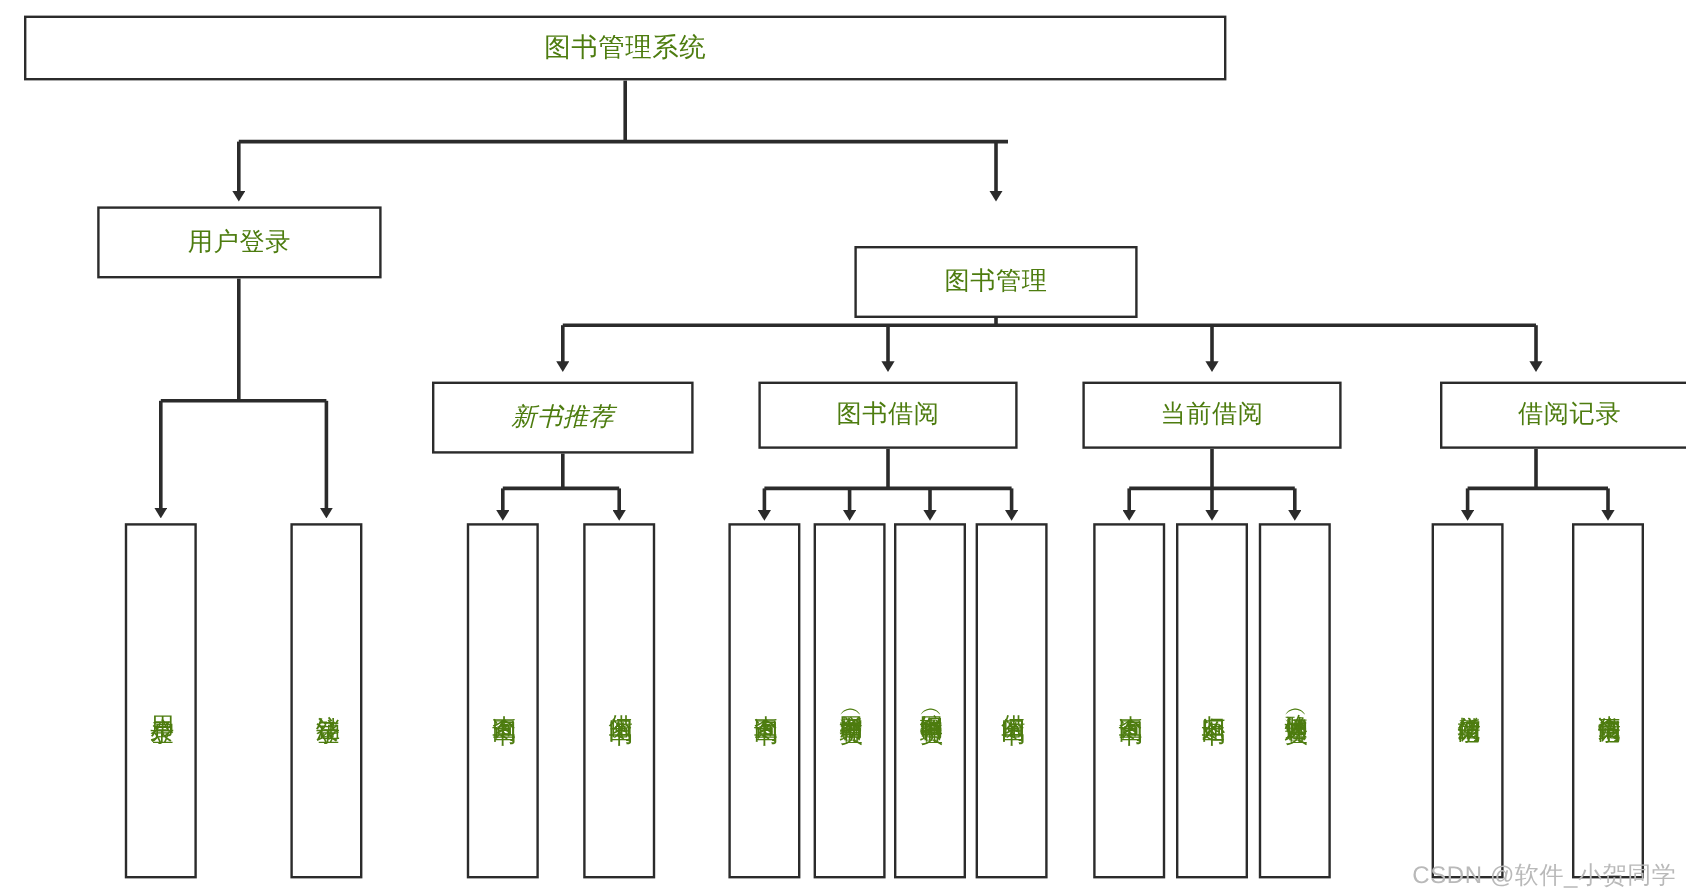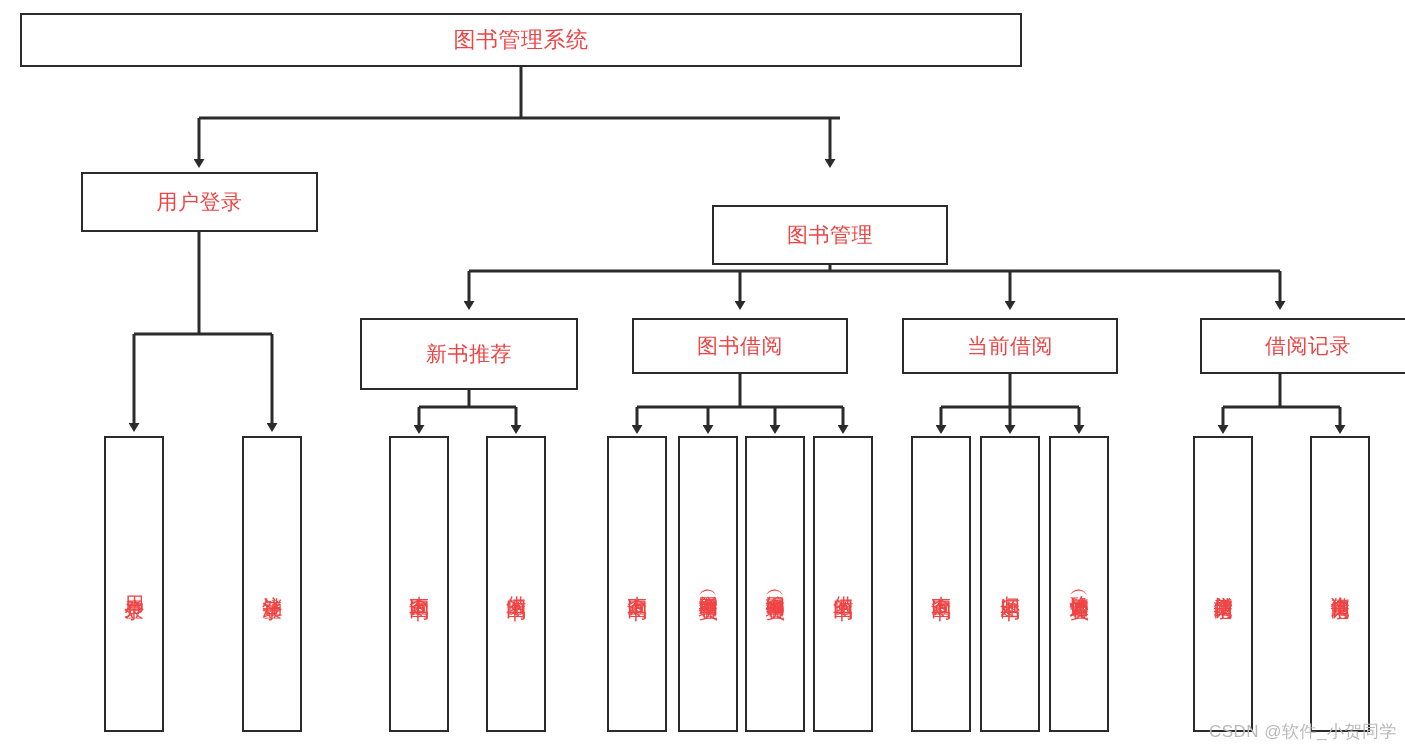--- a/index.html
+++ b/index.html
@@ -25,21 +25,21 @@
     height: 747px;
   }
   .node {
     position: absolute;
     box-sizing: border-box;
     background: #ffffff;
     border: 2px solid #2b2b2b;
     display: flex;
     align-items: center;
     justify-content: center;
-    color: #ef4444;
+    color: #4d7c0f;
   }
   .node .label {
     display: block;
     text-align: center;
     line-height: 1.05;
     letter-spacing: 0.5px;
   }
   .node.horizontal .label {
     writing-mode: horizontal-tb;
     font-size: 21px;
@@ -60,21 +60,21 @@
     white-space: nowrap;
   }
   .node.vertical.tall .label {
     font-size: 19px;
     letter-spacing: 1px;
   }
   .watermark {
     position: absolute;
     right: 8px;
     bottom: 4px;
-    font-size: 17px;
+    font-size: 20px;
     color: #b9b9b9;
     letter-spacing: 0.5px;
     white-space: nowrap;
   }
 </style>
 </head>
 <body>
 
 <div id="canvas">
 
@@ -132,21 +132,21 @@
     <span class="label">图书管理系统</span>
   </div>
 
   <div class="node horizontal" style="left:81px; top:172px; width:237px; height:60px;">
     <span class="label">用户登录</span>
   </div>
   <div class="node horizontal" style="left:712px; top:172px; width:236px; height:60px;margin-top:33px;">
     <span class="label">图书管理</span>
   </div>
 
-  <div class="node horizontal" style="left:360px; top:318px; width:218px; height:72px;">
+  <div class="node horizontal" style="left:360px; top:318px; width:218px; height:60px;font-style:italic;">
     <span class="label">新书推荐</span>
   </div>
   <div class="node horizontal" style="left:902px; top:318px; width:216px; height:56px;">
     <span class="label">当前借阅</span>
   </div>
   <div class="node horizontal" style="left:632px; top:318px; width:216px; height:56px;">
     <span class="label">图书借阅</span>
   </div>
   <div class="node horizontal" style="left:1200px; top:318px; width:216px; height:56px;">
     <span class="label">借阅记录</span>

